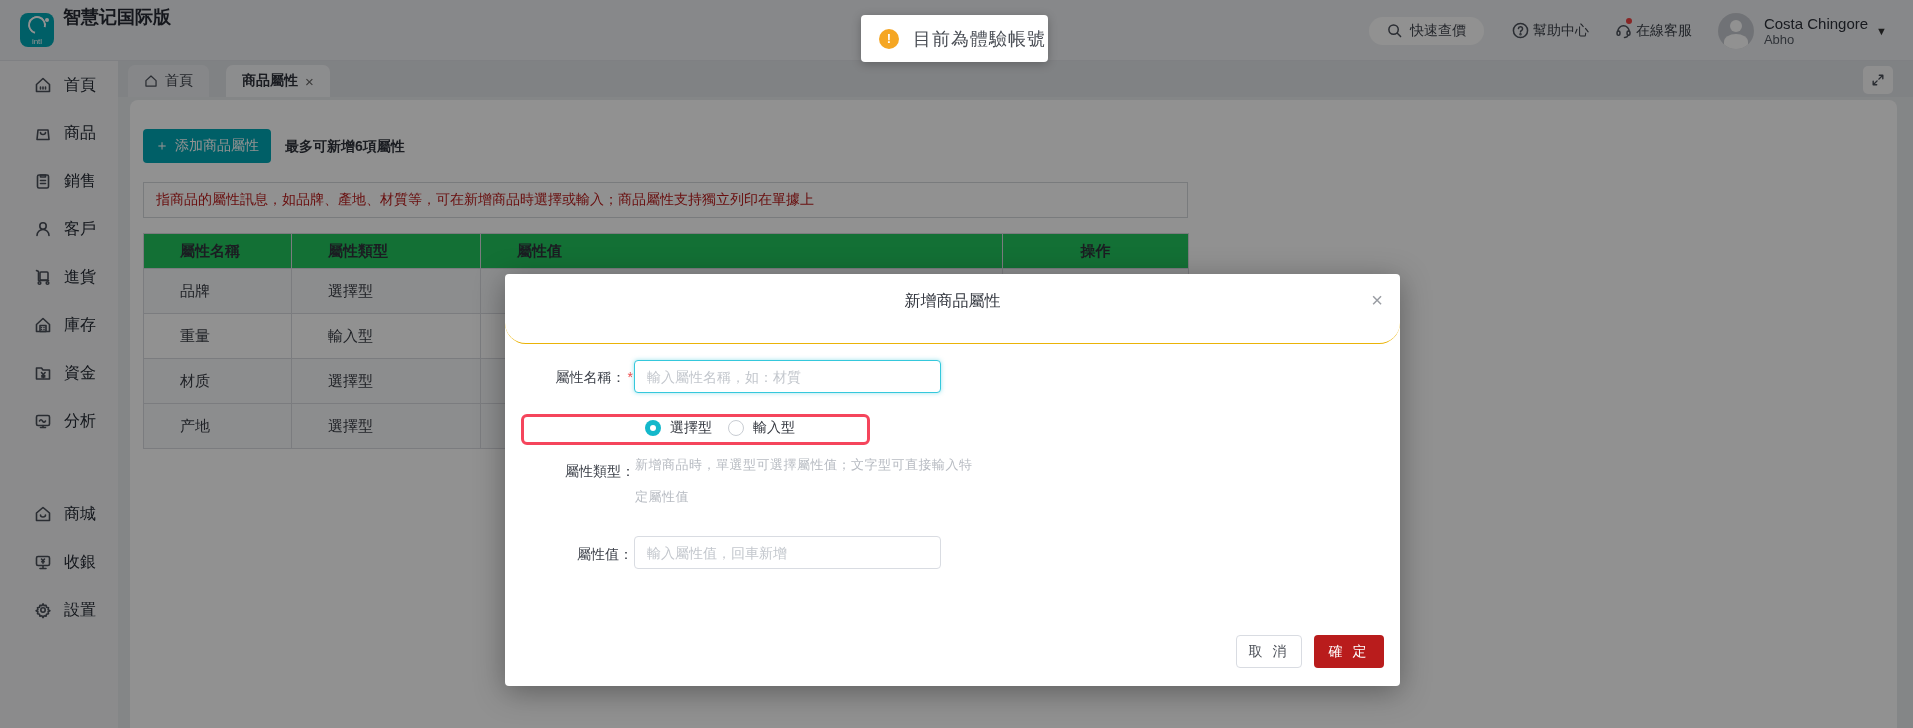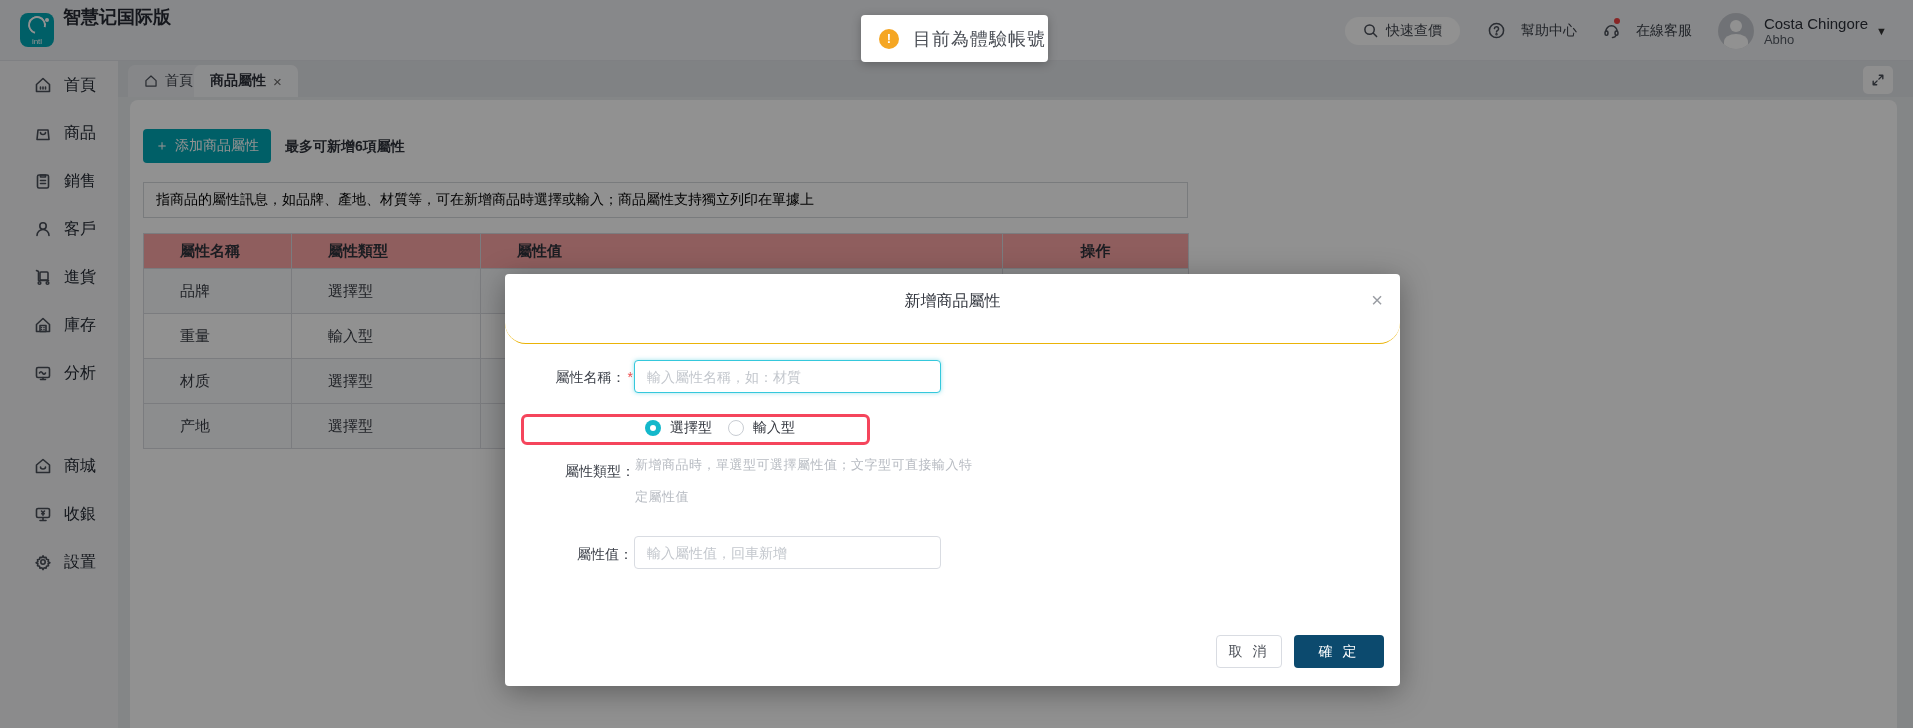--- a/index.html
+++ b/index.html
@@ -12,21 +12,21 @@
   .logo-box { position:absolute; left:20px; top:13px; width:34px; height:34px;
     background:#00a8b5; border-radius:8px; color:#fff; text-align:center; }
   .logo-glyph { position:absolute; left:8px; top:3px; width:18px; height:18px;
     border:2px solid #fff; border-radius:50%; border-bottom-color:transparent; transform:rotate(-30deg); }
   .logo-dot { position:absolute; right:5px; top:5px; width:4px; height:4px; background:#fff; border-radius:50%; }
   .logo-sub { position:absolute; left:0; bottom:1px; width:100%; font-size:8px; color:#fff; }
   .app-title { position:absolute; left:63px; top:5px; font-size:18px; font-weight:bold; color:#262a33; }
   .hdr-right { position:absolute; right:0; top:0; height:61px; display:flex; align-items:center; }
   .quick-pill { display:flex; align-items:center; gap:8px; background:#ffffff;
     border-radius:15px; height:28px; padding:0 18px; font-size:14px; color:#40454e; margin-right:28px; }
-  .hdr-item { display:flex; align-items:center; gap:16px; font-size:14px; color:#3c414a; margin-right:26px; position:relative; }
+  .hdr-item { display:flex; align-items:center; gap:4px; font-size:14px; color:#3c414a; margin-right:26px; position:relative; }
   .red-dot { position:absolute; left:11px; top:-4px; width:6px; height:6px; background:#f04141; border-radius:50%; }
   .avatar { width:36px; height:36px; border-radius:50%; background:#c6c9cf; position:relative; overflow:hidden; margin-right:10px; }
   .avatar .head { position:absolute; left:12px; top:7px; width:12px; height:12px; background:#fff; border-radius:50%; }
   .avatar .body { position:absolute; left:6px; top:21px; width:24px; height:16px; background:#fff; border-radius:50% 50% 0 0; }
   .user-block { margin-right:8px; }
   .user-name { font-size:15px; color:#2c3039; }
   .user-sub { font-size:13px; color:#555b64; }
   .caret { font-size:11px; color:#333; margin-right:26px; }
 
   
@@ -34,38 +34,38 @@
   .side-item { height:48px; display:flex; align-items:center; padding-left:34px; gap:12px;
     font-size:16px; color:#262b34; cursor:pointer; }
   .side-item svg { flex:0 0 auto; }
   .side-group2 { margin-top:45px; }
 
   
   .tabbar { position:absolute; left:118px; top:61px; width:1795px; height:36px; background:#e2e4e8; z-index:1; }
   .tab { position:absolute; bottom:0; height:32px; display:flex; align-items:center; gap:7px;
     padding:0 16px; font-size:14px; color:#3e434c; border-radius:7px 7px 0 0; }
   .tab-home { left:10px; background:#eceef1; }
-  .tab-active { left:76px; background:#f7f8fa; }
+  .tab-active { left:108px; background:#f7f8fa; }
   .tab-close { font-size:15px; color:#666; cursor:pointer; }
   .fs-btn { position:absolute; right:20px; bottom:3px; width:30px; height:28px; background:#fbfbfc;
     border-radius:5px; display:flex; align-items:center; justify-content:center; }
 
   
   .content-bg { position:absolute; left:118px; top:97px; width:1795px; height:631px; background:#e9ebee; z-index:1; }
   .card { position:absolute; left:12px; top:3px; width:1767px; height:628px; background:#fff; border-radius:8px 8px 0 0; }
   .add-btn { position:absolute; left:13px; top:29px; width:128px; height:34px; background:#00a8b5;
     border:none; border-radius:4px; color:#fff; font-size:14px; cursor:pointer;
     display:flex; align-items:center; justify-content:center; gap:6px; font-family:inherit; }
   .limit-hint { position:absolute; left:155px; top:38px; font-size:14px; color:#30343c; font-weight:bold; }
   .desc-box { position:absolute; left:13px; top:82px; width:1045px; height:36px; border:1px solid #d5d8dc;
-    display:flex; align-items:center; padding-left:12px; font-size:14px; color:#000000; background:#fff; }
+    display:flex; align-items:center; padding-left:12px; font-size:14px; color:#b91c1c; background:#fff; }
 
   
   .ptable { position:absolute; left:13px; top:133px; width:1045px; border-collapse:collapse; table-layout:fixed; }
-  .ptable th { height:35px; background:#fca5a5; border:1px solid #d9dbdf; font-size:15px; color:#30343c;
+  .ptable th { height:35px; background:#22c55e; border:1px solid #d9dbdf; font-size:15px; color:#30343c;
     text-align:left; padding-left:36px; font-weight:bold; }
   .ptable th.op { text-align:center; padding-left:0; }
   .ptable td { height:45px; border:1px solid #d9dbdf; font-size:15px; color:#3a3e46; padding-left:36px; }
   .ptable tr.stripe td { background:#f7f8fa; }
 
   
   .dim { position:absolute; left:0; top:0; width:1913px; height:728px; background:rgba(0,0,0,0.43); z-index:50; }
 
   
   .toast { position:absolute; left:861px; top:15px; width:187px; height:47px; background:#fff; z-index:120;
@@ -93,21 +93,21 @@
   .radio-grp { position:absolute; left:140px; top:0; display:flex; align-items:center; gap:16px; }
   .radio-item { display:flex; align-items:center; gap:9px; font-size:14px; color:#33373f; cursor:pointer; }
   .radio { width:16px; height:16px; border-radius:50%; position:relative; }
   .radio-on { background:#13b8cb; }
   .radio-on::after { content:""; position:absolute; left:5px; top:5px; width:6px; height:6px; background:#fff; border-radius:50%; }
   .radio-off { background:#fff; border:1px solid #c9cdd3; }
   .help-line { position:absolute; left:130px; font-size:13px; color:#b7bbc2; letter-spacing:0.5px; }
   .modal-ft { position:absolute; right:16px; bottom:18px; display:flex; gap:12px; }
   .btn { height:33px; border-radius:4px; font-size:14px; cursor:pointer; font-family:inherit; letter-spacing:3px; }
   .btn-cancel { width:66px; background:#fff; border:1px solid #d9dce2; color:#4c5058; }
-  .btn-ok { width:90px; background:#0c4a6e; border:none; color:#fff; }
+  .btn-ok { width:70px; background:#b91c1c; border:none; color:#fff; }
 
   svg.icn { stroke:#4a4f59; fill:none; stroke-width:1.6; stroke-linecap:round; stroke-linejoin:round; }
 </style>
 </head>
 <body>
 
 <div class="header">
   <div class="logo-box">
     <div class="logo-glyph"></div>
     <div class="logo-dot"></div>
@@ -190,20 +190,27 @@
       </svg>
     <span>進貨</span>
   </div>
   <div class="side-item">
     <svg class="icn" width="18" height="18" viewBox="0 0 18 18">
         <path d="M2.5 8.5 L9 2.5 L15.5 8.5 V15.5 H2.5 Z"></path>
         <rect x="6" y="9.5" width="6" height="6"></rect>
         <path d="M7.5 11.5 h.01 M10 11.5 h.01 M7.5 13.5 h.01 M10 13.5 h.01"></path>
       </svg>
     <span>庫存</span>
+  </div>
+  <div class="side-item">
+    <svg class="icn" width="18" height="18" viewBox="0 0 18 18">
+        <path d="M2.5 4 h5 l1.5 2 h6.5 v9 h-13 Z"></path>
+        <path d="M7.5 8.5 l1.8 2.2 1.8-2.2 M9.3 10.7 v3 M7.8 11.8 h3 M7.8 13 h3"></path>
+      </svg>
+    <span>資金</span>
   </div>
   <div class="side-item">
     <svg class="icn" width="18" height="18" viewBox="0 0 18 18">
         <rect x="2.5" y="3.5" width="13" height="10" rx="1.5"></rect>
         <path d="M5.5 9 c1-1.6 2-1.6 3 0 s2 1.6 3 0"></path>
         <path d="M9 13.5 v2 M6.5 15.5 h5"></path>
       </svg>
     <span>分析</span>
   </div>
   <div class="side-group2">

